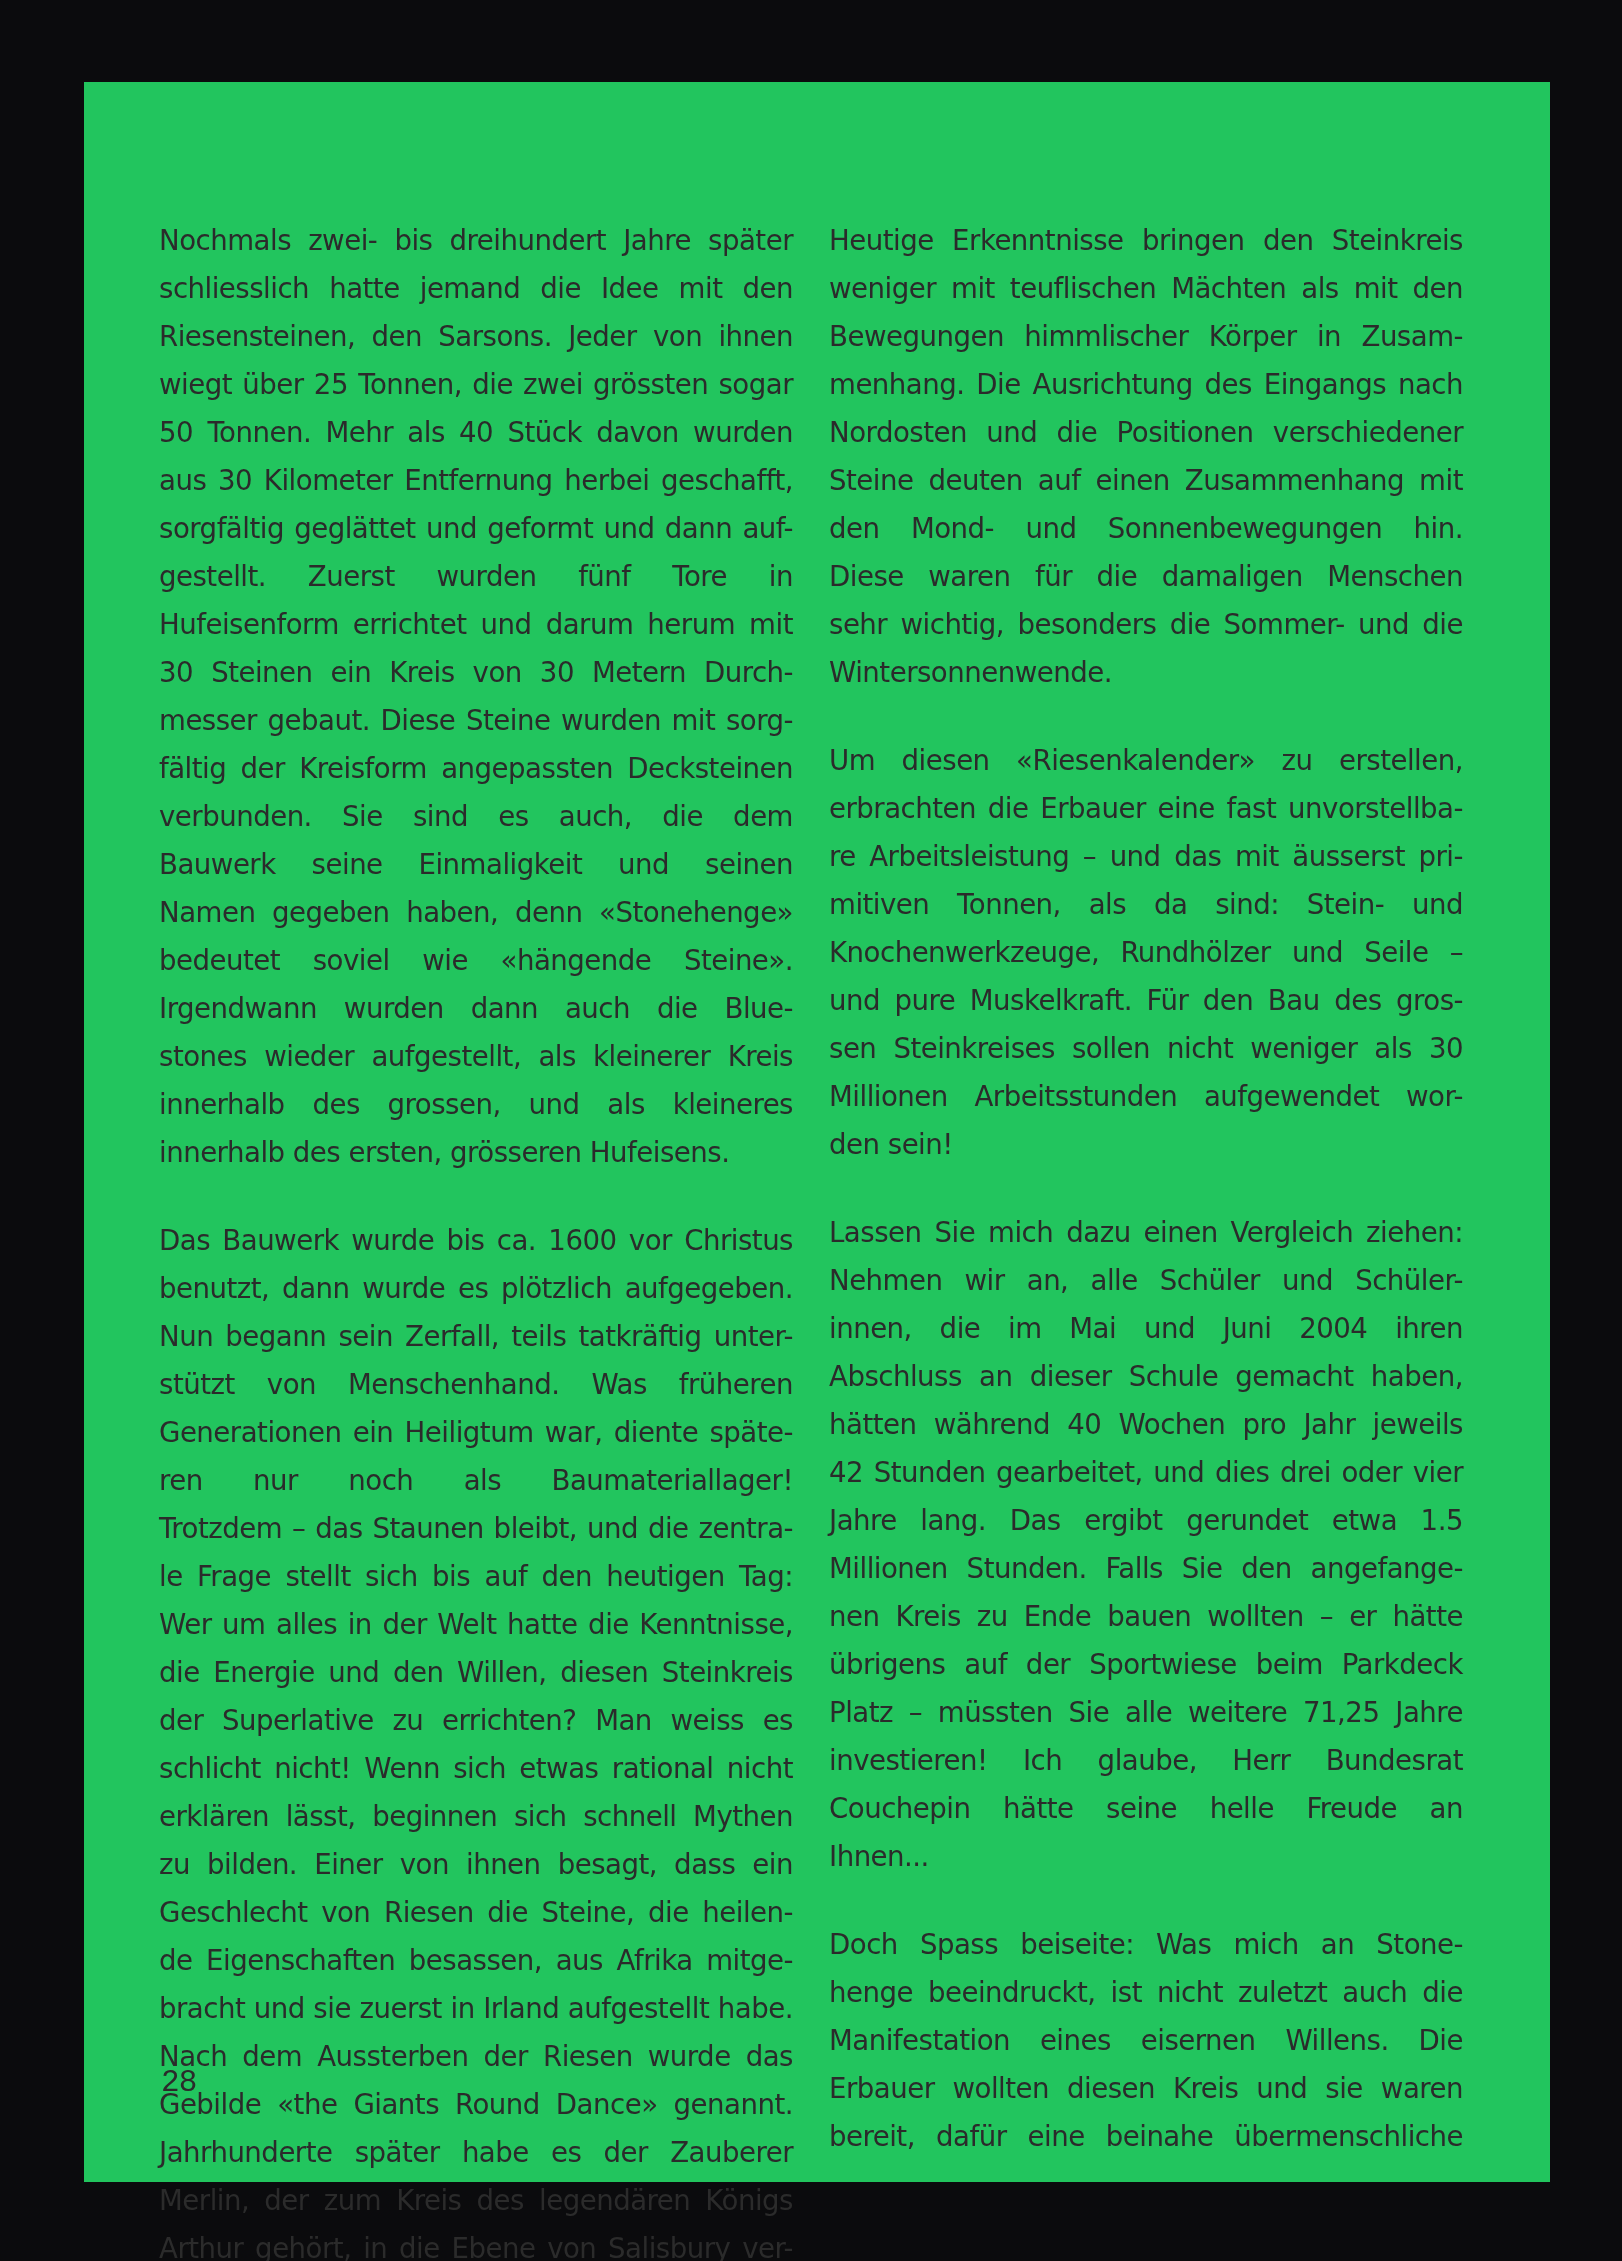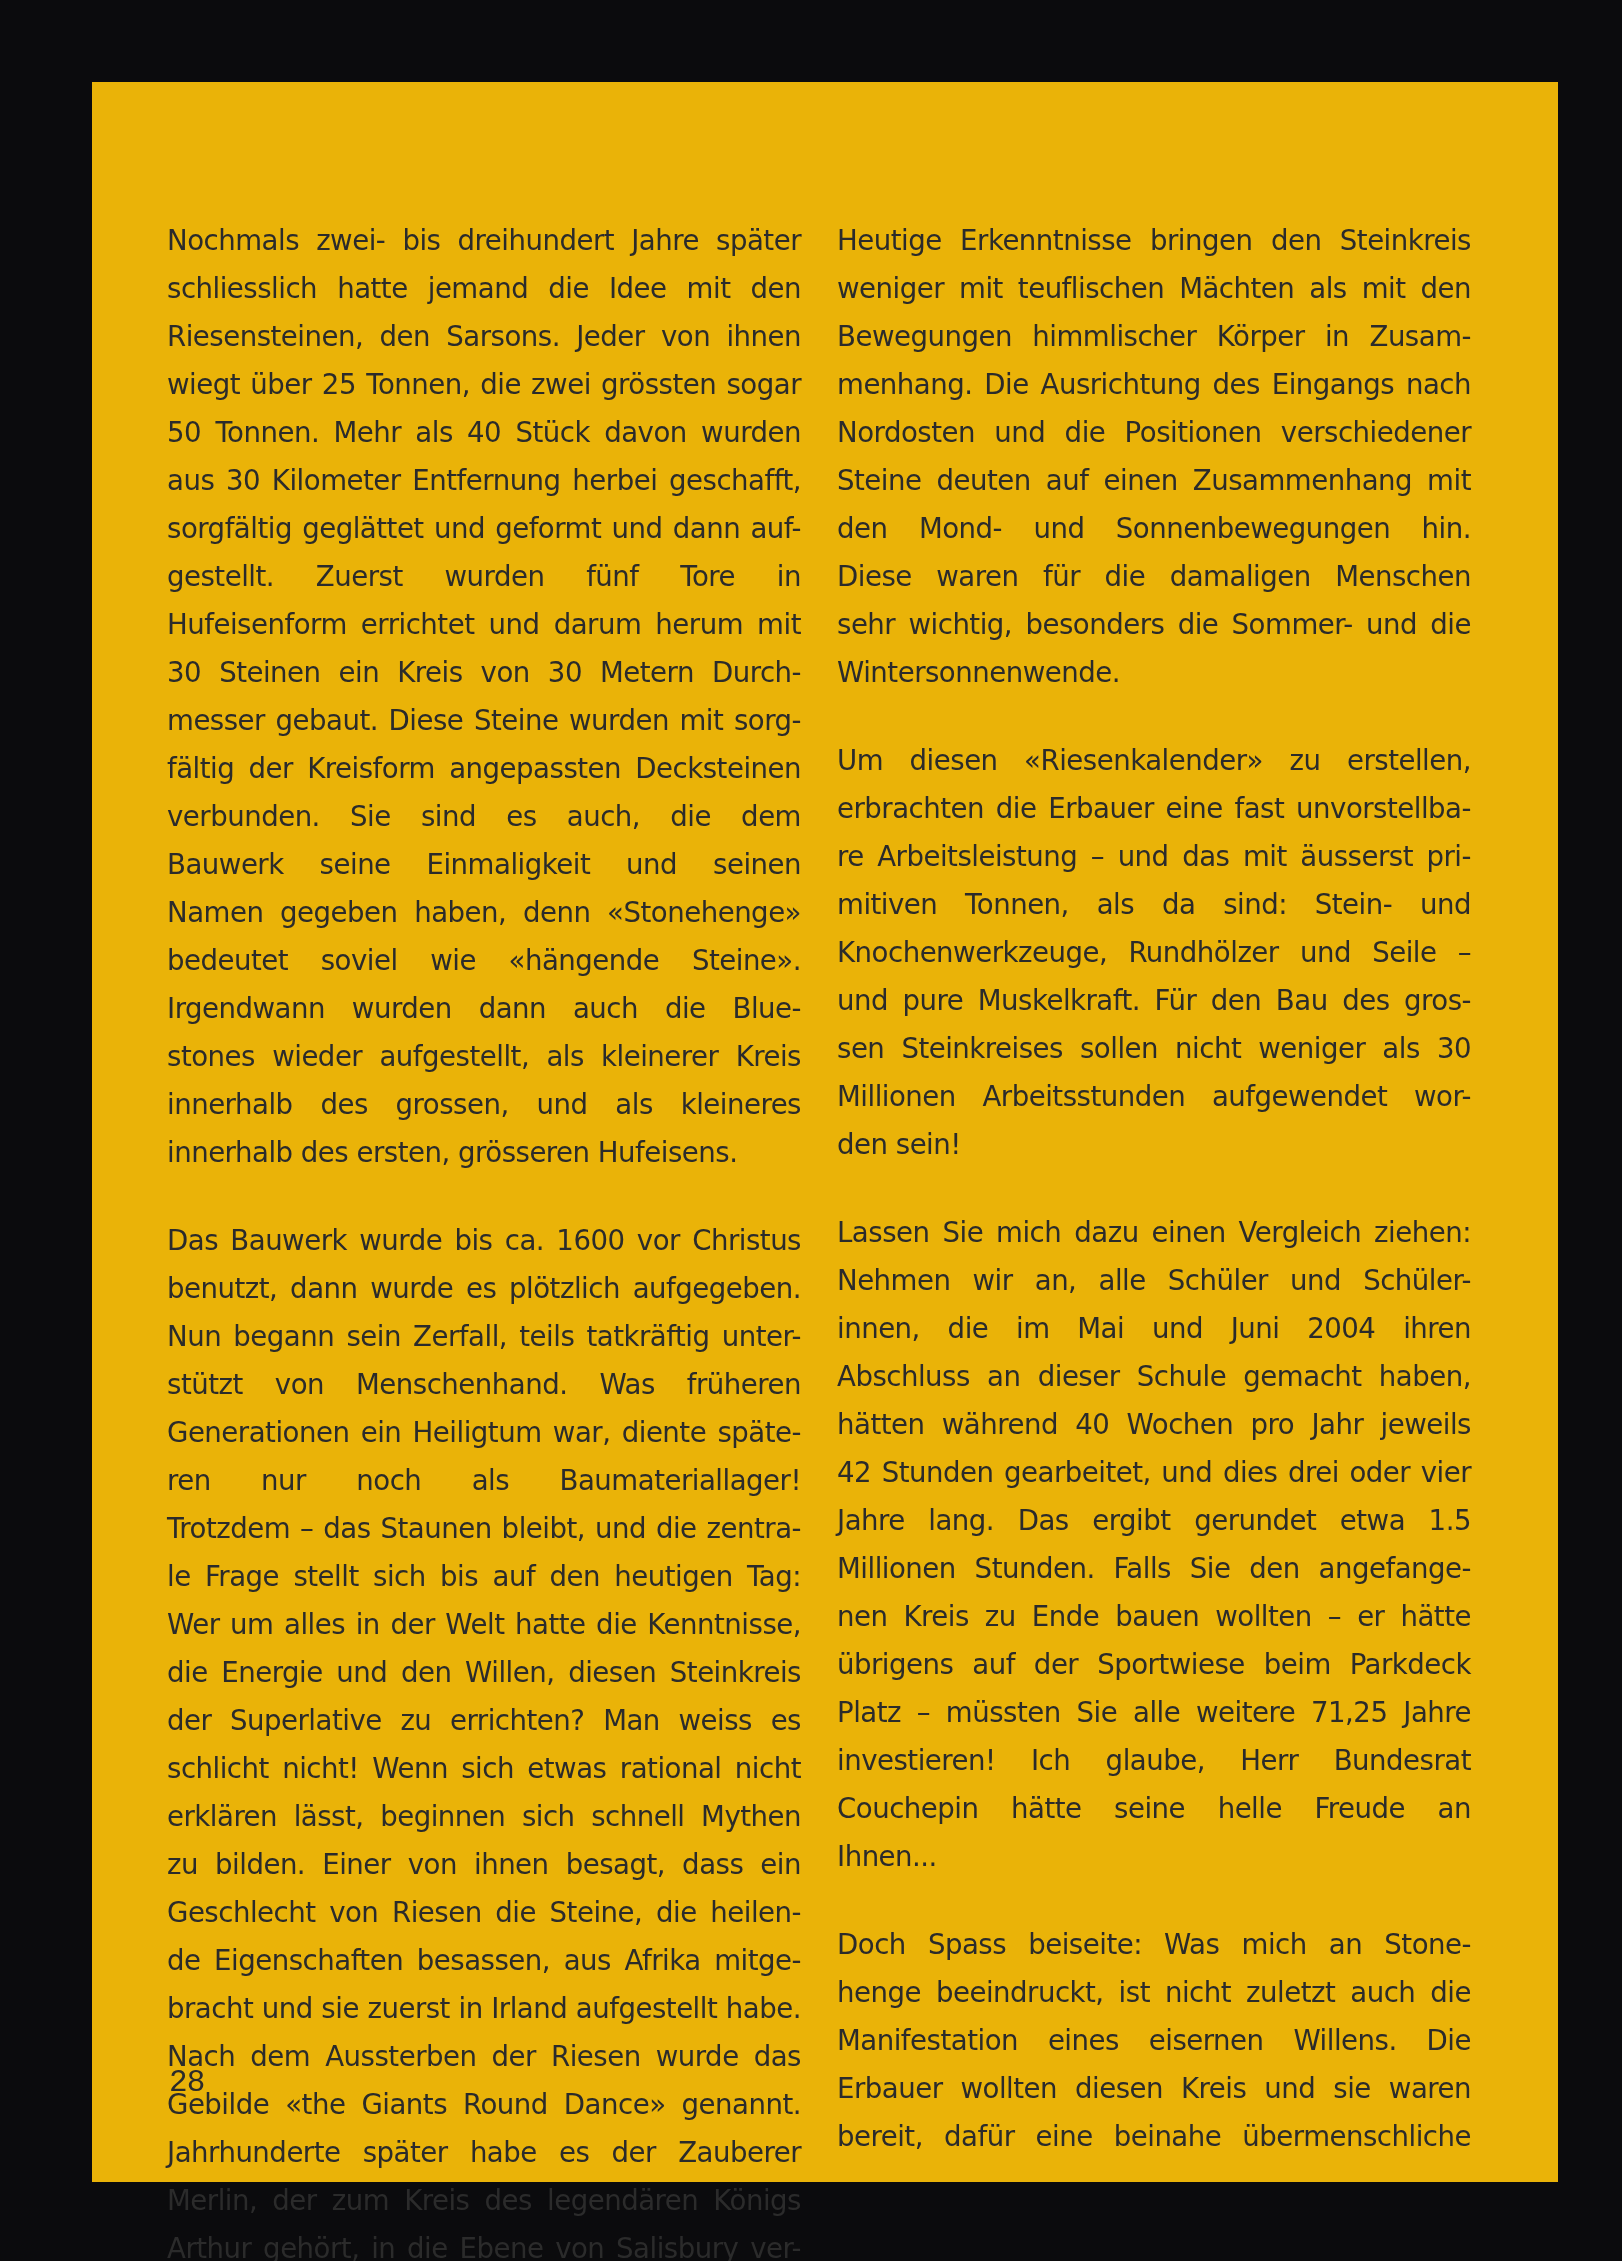--- a/index.html
+++ b/index.html
@@ -8,25 +8,25 @@
     }
     body {
       width: 1622px;
       height: 2261px;
       background: #0b0b0d;
       position: relative;
       overflow: hidden;
     }
     .page {
       position: absolute;
-      left: 92px;
+      left: 84px;
       top: 82px;
       width: 1466px;
       height: 2100px;
-      background: #eab308;
+      background: #22c55e;
     }
     .column {
       position: absolute;
       top: 135px;
       width: 634px;
       font-family: "DejaVu Sans", sans-serif;
       font-size: 27.6px;
       line-height: 48px;
       color: #2b2b2b;
       letter-spacing: -0.5px;

